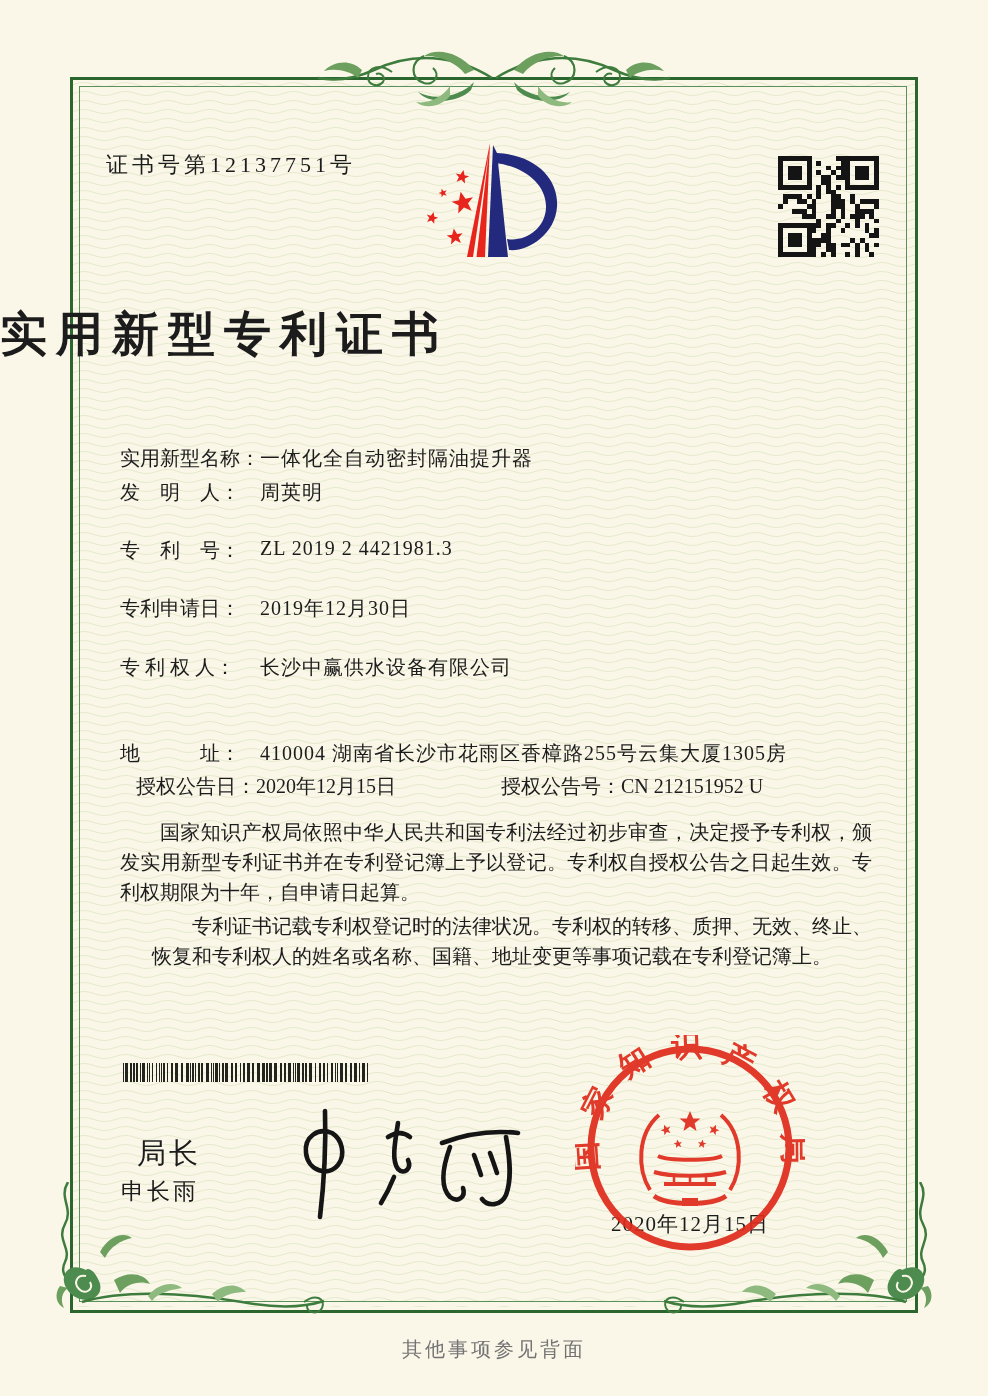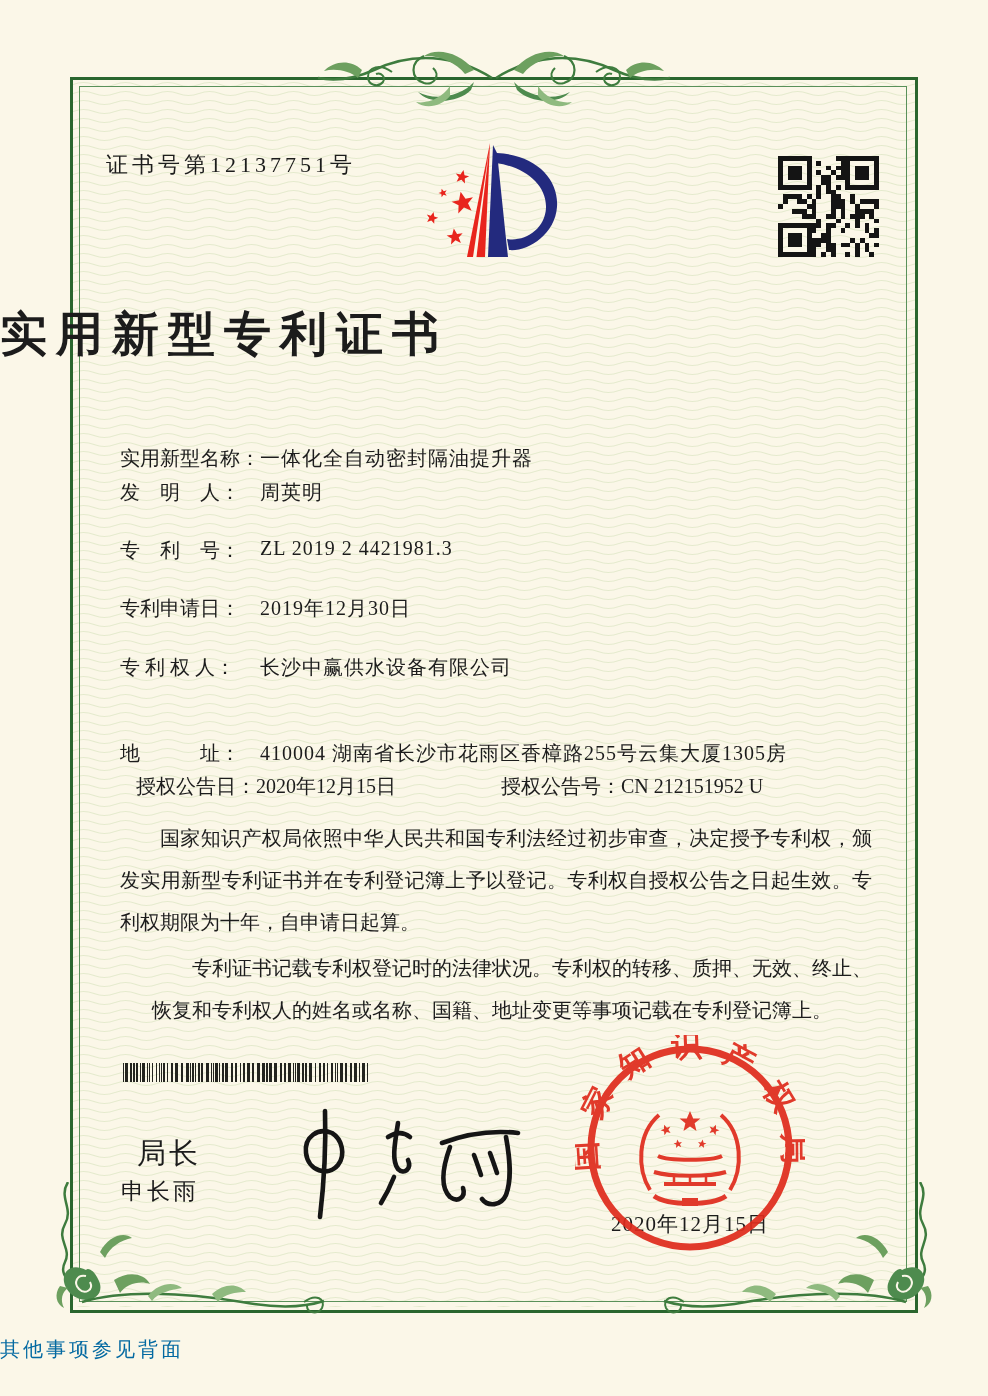--- a/index.html
+++ b/index.html
@@ -13,28 +13,28 @@
   .border-outer{left:70px;top:77px;width:842px;height:1230px;border:3px solid #2a662e;z-index:2;}
   .border-inner{left:79px;top:86px;width:826px;height:1214px;border:1px solid #5a915a;z-index:2;}
   .waves{left:73px;top:80px;z-index:1;}
   .cert-number{left:106px;top:150px;font-size:22px;letter-spacing:4px;z-index:5;}
   .title{left:0;top:303px;width:988px;text-align:left;font-size:47px;font-weight:bold;letter-spacing:9px;z-index:5;}
   .field-row{left:120px;width:760px;font-size:20px;white-space:nowrap;z-index:5;}
   .flabel{display:inline-block;width:140px;vertical-align:top;}
   .fvalue{letter-spacing:1px;}
   .grant-row{left:120px;width:780px;font-size:20px;z-index:5;margin-left:16px;}
   .grant-second{position:absolute;left:365px;top:0;white-space:nowrap;}
-  .paras{left:120px;top:817px;width:752px;font-size:20px;line-height:42px;text-align:justify;z-index:5;}
+  .paras{left:120px;top:817px;width:752px;font-size:20px;line-height:30px;text-align:justify;z-index:5;}
   .paras p{margin:0;text-indent:2em;}
   .paras p + p{margin-top:4px;margin-left:32px;}
   .signer-title{left:115px;top:1134px;font-size:29px;letter-spacing:3px;z-index:5;margin-left:22px;}
   .signer-name{left:121px;top:1176px;font-size:23px;letter-spacing:3px;z-index:5;}
   .seal-date{left:595px;top:1210px;width:190px;text-align:center;font-size:21px;letter-spacing:1px;z-index:5;}
   .page-indicator{left:0;top:1280px;width:988px;text-align:center;font-size:18px;letter-spacing:2px;z-index:5;}
-  .footer-note{left:0;top:1336px;width:988px;text-align:left;font-size:20px;letter-spacing:3px;color:#0369a1;z-index:5;}
+  .footer-note{left:0;top:1336px;width:988px;text-align:center;font-size:20px;letter-spacing:3px;color:#737373;z-index:5;}
   svg{display:block;}
   .z3{z-index:3;} .z4{z-index:4;} .z6{z-index:6;}
 </style>
 </head>
 <body>
 
 <div class="page">
 
   <svg class="abs waves" width="842" height="1227" aria-hidden="true">
     <defs>

